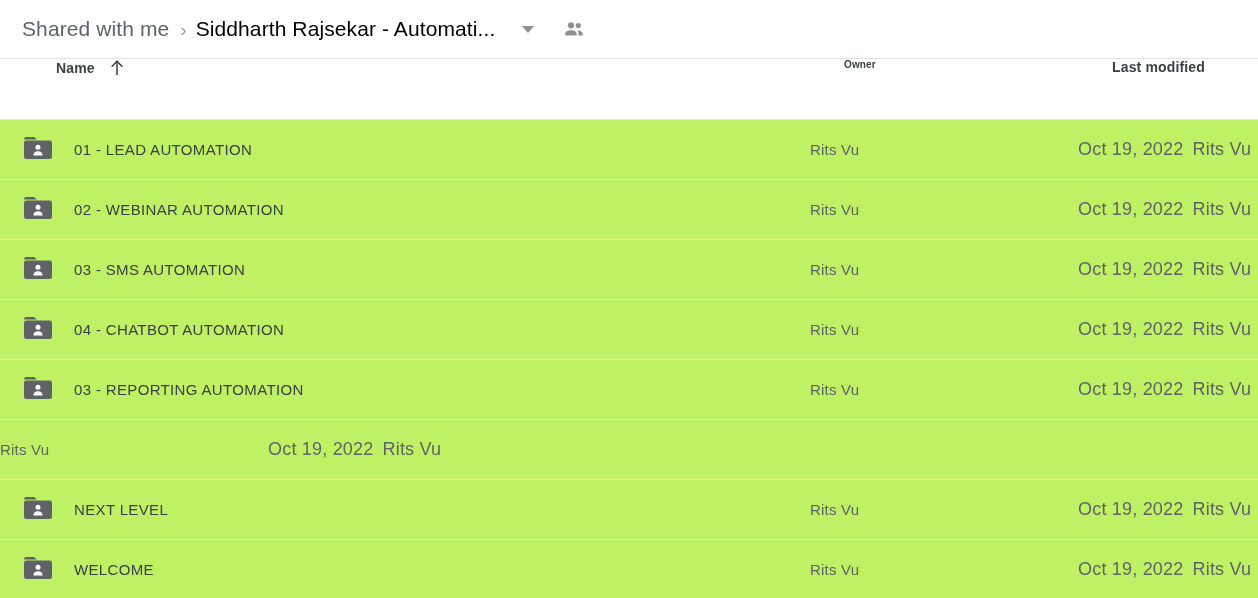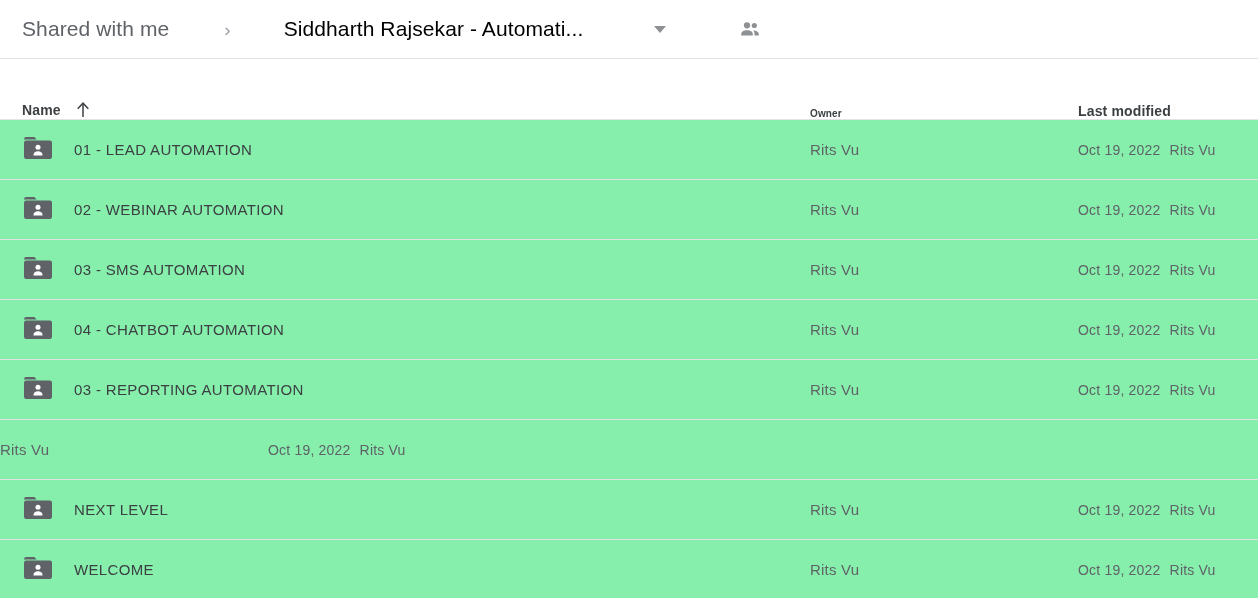--- a/index.html
+++ b/index.html
@@ -18,21 +18,20 @@
   }
 
   
   .breadcrumb-bar {
     height: 59px;
     display: flex;
     align-items: center;
     padding-left: 22px;
     border-bottom: 1px solid #e3e3e3;
     background: #ffffff;
-    gap: 44px;
   }
   .crumb-parent {
     font-size: 21px;
     color: #5f6368;
     letter-spacing: .1px;
     white-space: nowrap;
     cursor: pointer;
   }
   .crumb-sep {
     font-size: 19px;
@@ -66,23 +65,24 @@
     margin-left: 22px;
     width: 26px; height: 26px;
     display: flex; align-items: center; justify-content: center;
     cursor: pointer;
   }
 
   
   .col-head {
     height: 61px;
     display: flex;
-    align-items: flex-end;
+    align-items: flex-start;
     border-bottom: 1px solid #e3e3e3;
     background: #ffffff;
+    padding-left: 34px;
   }
   .ch-name {
     width: 810px;
     padding-left: 22px;
     display: flex;
     align-items: center;
     cursor: pointer;
   }
   .ch-name .lbl {
     font-size: 14px;
@@ -108,21 +108,21 @@
     cursor: pointer;
   }
 
   
   .rows { background: #ffffff; }
   .row {
     height: 60px;
     display: flex;
     align-items: center;
     border-bottom: 1px solid #e3e3e3;
-    background: #86efac;
+    background: #bef264;
     cursor: pointer;
   }
   .cell-name {
     width: 810px;
     display: flex;
     align-items: center;
     padding-left: 22px;
   }
   .folder-icon { width: 34px; height: 27px; flex: 0 0 auto; }
   .name-txt {
@@ -133,21 +133,21 @@
     white-space: nowrap;
   }
   .cell-owner {
     width: 268px;
     font-size: 15px;
     color: #5f6368;
     letter-spacing: .2px;
   }
   .cell-modified {
     flex: 1;
-    font-size: 14px;
+    font-size: 18px;
     color: #5f6368;
     letter-spacing: .2px;
     white-space: nowrap;
   }
   .mod-by { margin-left: 9px; }
 </style>
 </head>
 <body>
 
 <div id="app">

